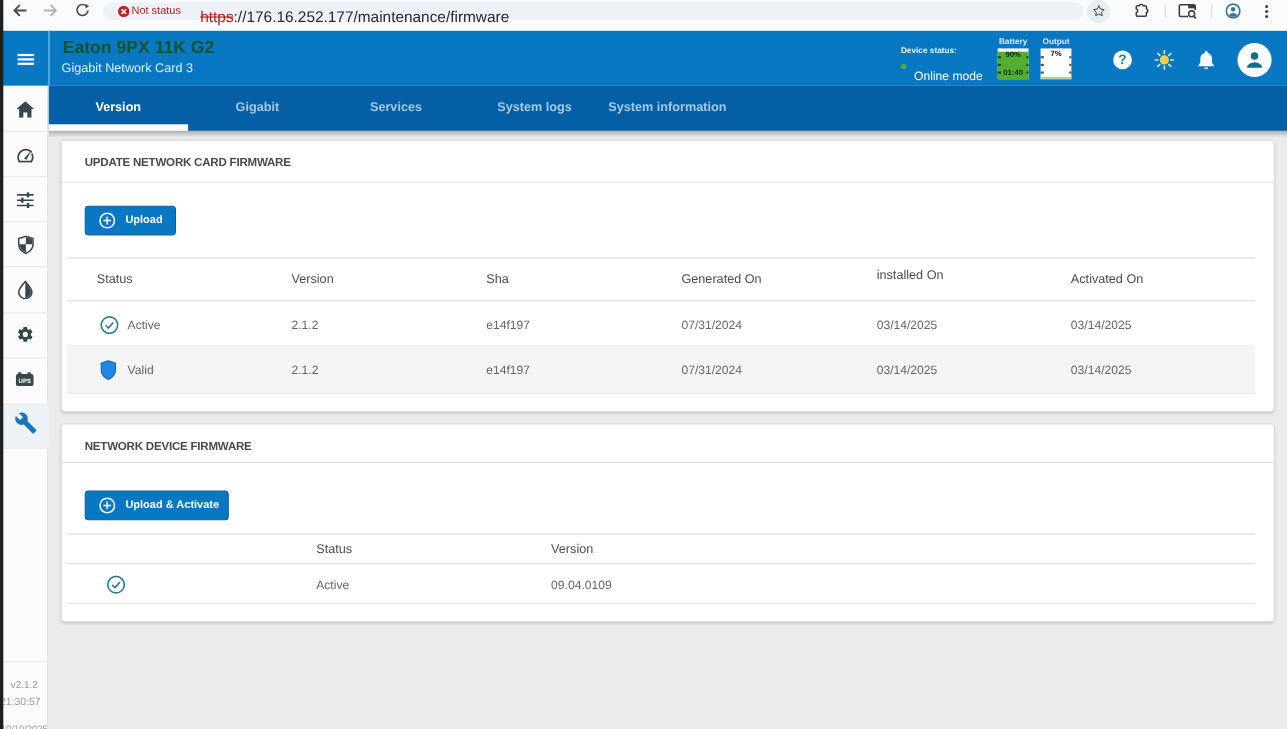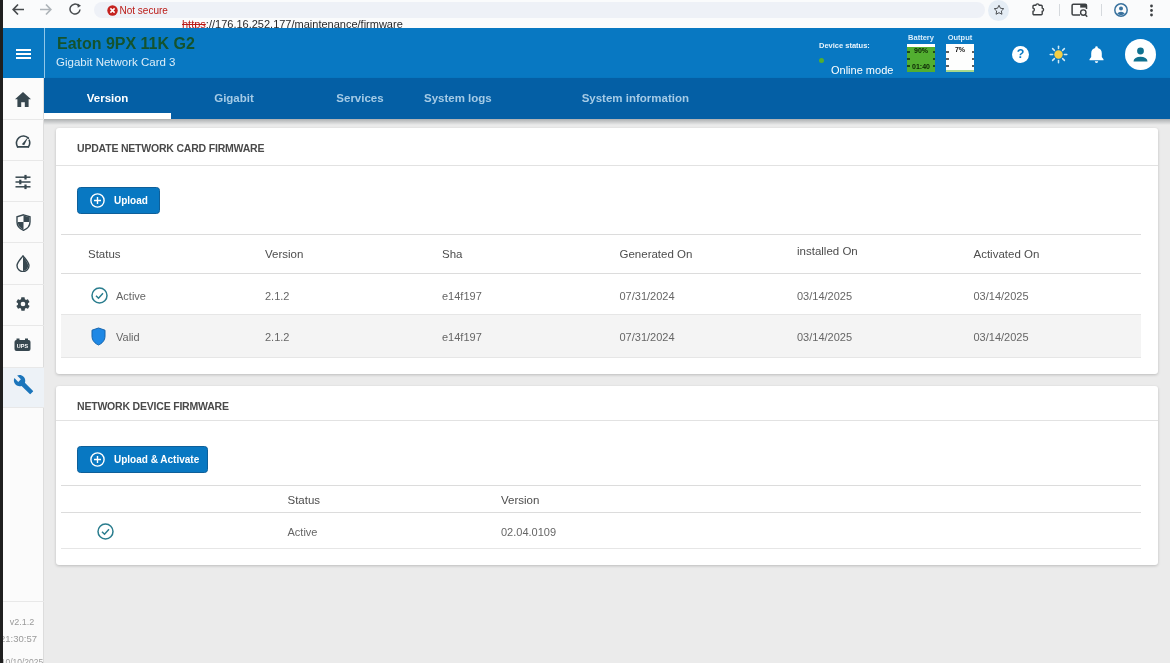--- a/index.html
+++ b/index.html
@@ -21,22 +21,22 @@
  <path d="M12 6.5 A5 5 0 1 1 10.4 2.4" stroke="#474b4e" stroke-width="1.5" fill="none"></path>
  <path d="M9.7 0.5 L13 2.7 L9.7 4.7 Z" fill="#474b4e"></path>
 </svg>
 
 <div class="abs" style="left:94px;top:2px;width:891px;height:16px;background:#eef1f7;border-radius:8px"></div>
 
 <svg class="abs" style="left:107px;top:4.5px" width="11" height="11" viewBox="0 0 11 11">
  <circle cx="5.5" cy="5.5" r="5.2" fill="#c5221f"></circle>
  <path d="M3.4 3.4 L7.6 7.6 M7.6 3.4 L3.4 7.6" stroke="#fff" stroke-width="1.5"></path>
 </svg>
-<div class="abs" style="left:119.5px;top:4.5px;font-size:10px;color:#bb1b17">Not secure</div>
-<div class="abs" style="left:182px;top:18px;font-size:11px;color:#27292c"><span style="color:#bb1b17;text-decoration:line-through">https</span>://176.16.252.177/maintenance/firmware</div>
+<div class="abs" style="left:119.5px;top:4.5px;font-size:10px;color:#bb1b17">Not status</div>
+<div class="abs" style="left:182px;top:7px;font-size:14px;color:#27292c"><span style="color:#bb1b17;text-decoration:line-through">https</span>://176.16.252.177/maintenance/firmware</div>
 
 <div class="abs" style="left:988px;top:0px;width:21px;height:21px;border-radius:50%;background:rgba(205,220,238,0.45)"></div>
 <svg class="abs" style="left:993px;top:4px" width="12" height="12" viewBox="0 0 24 24">
  <path d="M12 2.5l2.9 6 6.6.9-4.8 4.6 1.2 6.5L12 17.4 6.1 20.5l1.2-6.5L2.5 9.4l6.6-.9z" fill="none" stroke="#3c4043" stroke-width="1.8"></path>
 </svg>
 
 <svg class="abs" style="left:1031px;top:2.5px" width="14" height="14" viewBox="0 0 14 14">
  <path d="M3 2.2 H4.8 A1.75 1.75 0 0 1 8.2 2.2 H10.2 A1 1 0 0 1 11.2 3.2 V5 A1.75 1.75 0 0 1 11.2 8.4 V10.7 A1 1 0 0 1 10.2 11.7 H3 A1 1 0 0 1 2 10.7 V8.4 A1.75 1.75 0 0 0 2 5 V3.2 A1 1 0 0 1 3 2.2 Z" fill="none" stroke="#3c4043" stroke-width="1.4"></path>
 </svg>
 <div class="abs" style="left:1059px;top:4px;width:1px;height:12px;background:#d5d9dd"></div>
@@ -124,22 +124,22 @@
 <svg class="abs" style="left:1130px;top:44px" width="21" height="21" viewBox="0 0 21 21">
  <circle cx="10.5" cy="7" r="3.4" fill="#0f7190"></circle>
  <path d="M3.5 17.5 a7 4.8 0 0 1 14 0 z" fill="#0f7190"></path>
 </svg>
 
 <div class="abs" style="left:44px;top:78px;width:1126px;height:41px;background:#045fa5;box-shadow:0 2px 3px rgba(0,0,0,0.25)"></div>
 <div class="abs" style="left:46px;top:91.5px;width:123px;font-size:11.5px;font-weight:bold;color:#fff;text-align:center">Version</div>
 <div class="abs" style="left:44px;top:113px;width:127px;height:6px;background:#fff"></div>
 <div class="abs" style="left:172px;top:91.5px;width:124px;font-size:11.5px;font-weight:bold;color:#a5cbe6;text-align:center">Gigabit</div>
 <div class="abs" style="left:298px;top:91.5px;width:124px;font-size:11.5px;font-weight:bold;color:#a5cbe6;text-align:center">Services</div>
-<div class="abs" style="left:424px;top:91.5px;width:124px;font-size:11.5px;font-weight:bold;color:#a5cbe6;text-align:left">System logs</div>
-<div class="abs" style="left:553px;top:91.5px;width:136px;font-size:11.5px;font-weight:bold;color:#a5cbe6;text-align:right">System information</div>
+<div class="abs" style="left:424px;top:91.5px;width:124px;font-size:11.5px;font-weight:bold;color:#a5cbe6;text-align:center">System logs</div>
+<div class="abs" style="left:553px;top:91.5px;width:136px;font-size:11.5px;font-weight:bold;color:#a5cbe6;text-align:left">System information</div>
 
 <div class="abs" style="left:44px;top:119px;width:1126px;height:544px;background:#ebebeb"></div>
 
 <div class="abs" style="left:44px;top:119px;width:1126px;height:6px;background:linear-gradient(180deg, rgba(110,116,120,0.5), rgba(235,235,235,0))"></div>
 
 <div class="abs" style="left:0;top:78px;width:44px;height:585px;background:#fbfbfb;border-right:1px solid #dcdcdc"></div>
 <div id="sbsep"></div>
 
 <div class="abs" style="left:56px;top:128px;width:1102px;height:246px;background:#fff;border-radius:3px;box-shadow:0 1px 3px rgba(0,0,0,0.2)"></div>
 <div class="abs" style="left:77px;top:141.5px;font-size:10.5px;font-weight:bold;letter-spacing:-0.2px;color:#4a4a4a">UPDATE NETWORK CARD FIRMWARE</div>
@@ -199,21 +199,21 @@
 <div class="abs" style="left:61px;top:485px;width:1080px;height:1px;background:#dcdcdc"></div>
 <div class="abs" style="left:61px;top:512px;width:1080px;height:1px;background:#dcdcdc"></div>
 <div class="abs" style="left:61px;top:548px;width:1080px;height:1px;background:#e6e6e6"></div>
 <div class="abs" style="left:287.5px;top:494px;font-size:11.5px;color:#4d4d4d">Status</div>
 <div class="abs" style="left:501px;top:494px;font-size:11.5px;color:#4d4d4d">Version</div>
 <svg class="abs" style="left:97px;top:523px" width="17" height="17" viewBox="0 0 17 17">
  <circle cx="8.5" cy="8.5" r="7.5" fill="none" stroke="#2a7d8e" stroke-width="1.5"></circle>
  <path d="M5 8.7 L7.5 11.2 L12 6.2" fill="none" stroke="#2a7d8e" stroke-width="1.5"></path>
 </svg>
 <div class="abs" style="left:287.5px;top:526px;font-size:11px;color:#666">Active</div>
-<div class="abs" style="left:501px;top:526px;font-size:11px;color:#666">02.04.0109</div>
+<div class="abs" style="left:501px;top:526px;font-size:11px;color:#666">09.04.0109</div>
 
 <div id="sidebar-icons"></div>
 
 <svg class="abs" style="left:15px;top:92px" width="16" height="15" viewBox="0 0 16 15">
  <path d="M8 0 L16 7.2 H13.6 V15 H9.8 V10.2 H6.2 V15 H2.4 V7.2 H0 Z" fill="#37474f"></path>
 </svg>
 
 <svg class="abs" style="left:15px;top:134px" width="16" height="14" viewBox="0 0 16 14">
  <path d="M2.6 12.9 a7 7 0 0 1 10.8 -8.8 M14.2 6.2 a7 7 0 0 1 -0.8 6.7" fill="none" stroke="#37474f" stroke-width="1.6" stroke-linecap="round"></path>
  <path d="M2.6 12.9 H13.4" stroke="#37474f" stroke-width="1.6" stroke-linecap="round"></path>

